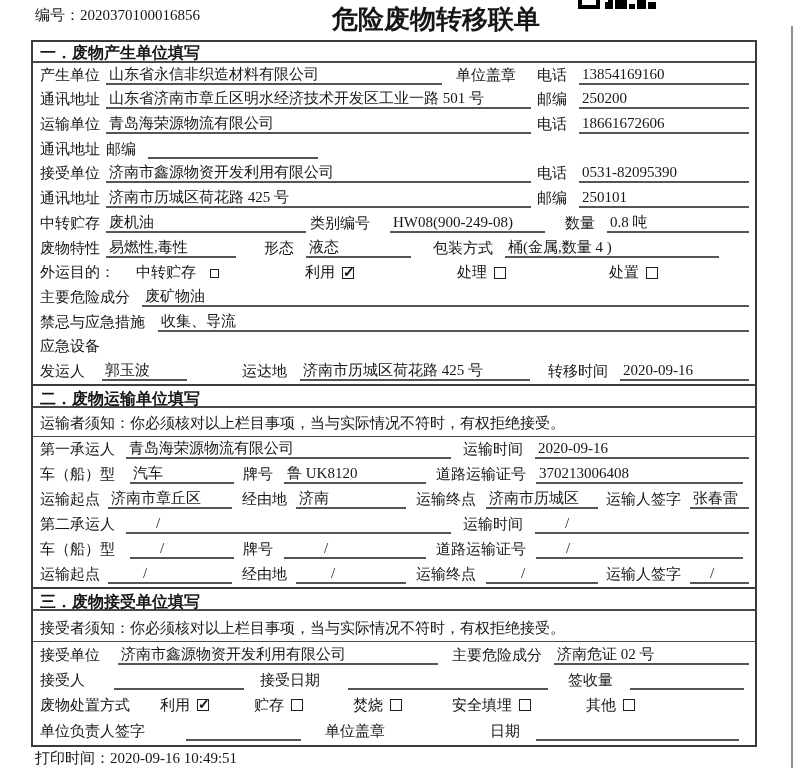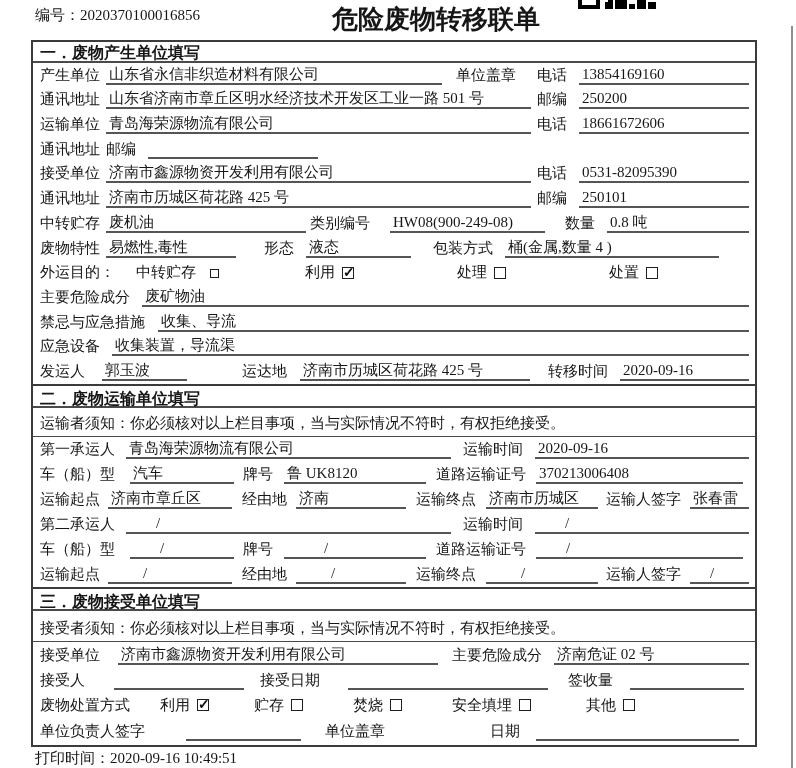--- a/index.html
+++ b/index.html
@@ -164,21 +164,20 @@
     <span class="val fx" style="margin-left:6px">废矿物油</span>
   </div>
 
   <div class="row">
     <span class="lbl" style="width:112px">禁忌与应急措施</span>
     <span class="val fx" style="margin-left:6px">收集、导流</span>
   </div>
 
   <div class="row">
     <span class="lbl" style="width:66px">应急设备</span>
-    <span class="val fx" style="margin-left:6px">收集装置，导流渠</span>
   </div>
 
   <div class="row">
     <span class="lbl" style="width:50px">发运人</span>
     <span class="val" style="width:85px;margin-left:12px">郭玉波</span>
     <span class="lbl" style="width:50px;margin-left:55px">运达地</span>
     <span class="val" style="width:230px;margin-left:8px">济南市历城区荷花路 425 号</span>
     <span class="lbl" style="width:64px;margin-left:18px">转移时间</span>
     <span class="val fx" style="margin-left:8px">2020-09-16</span>
   </div>

